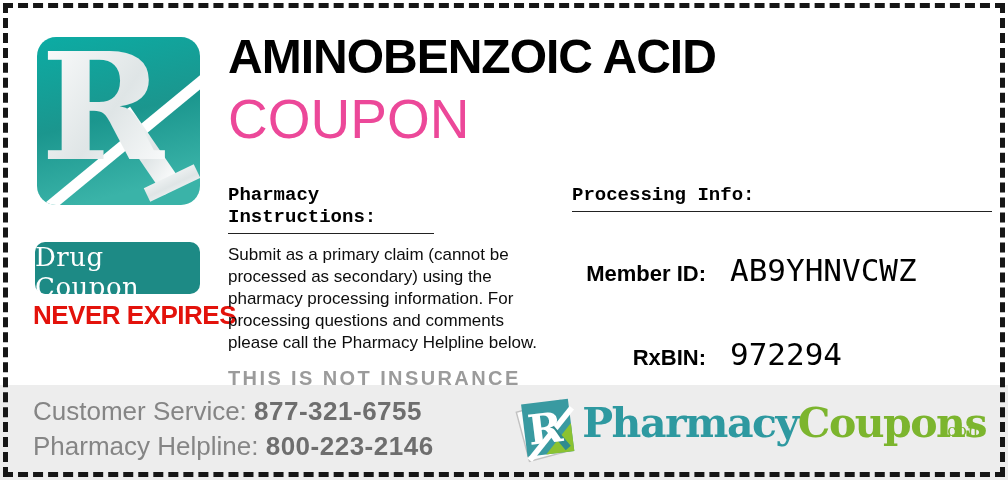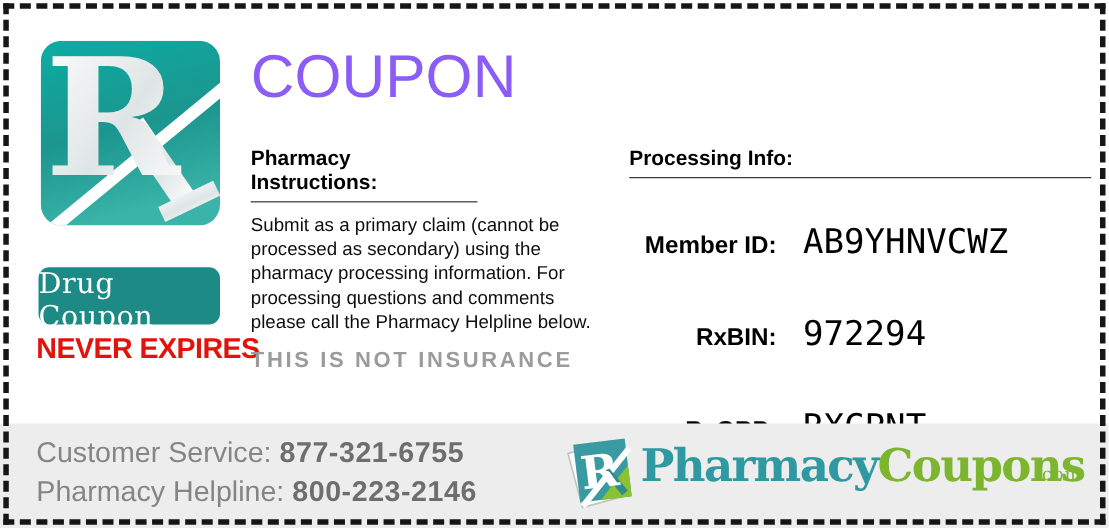--- a/index.html
+++ b/index.html
@@ -26,26 +26,26 @@
   .rx-badge{width:163px;height:168px;margin-left:2px;}
   .pill{margin-top:33px;width:165px;height:52px;background:var(--pill-teal);
     border-radius:10px;display:flex;align-items:flex-start;justify-content:center;}
   .pill span{font-family:"DejaVu Serif",serif;font-size:26px;color:#fff;letter-spacing:.5px;}
   .never{margin-top:6px;margin-left:-2px;font-size:26px;font-weight:bold;color:var(--expires-red);
     letter-spacing:-.5px;white-space:nowrap;}
 
   
   .main-col{position:absolute;left:228px;top:32px;width:764px;}
   .drug-title{font-size:48px;font-weight:bold;letter-spacing:-1px;line-height:1.05;color:#000;}
-  .coupon-word{font-size:55px;font-weight:normal;letter-spacing:0;margin-top:10px;color:#8b5cf6;line-height:1.0;}
+  .coupon-word{font-size:55px;font-weight:normal;letter-spacing:0;margin-top:10px;color:#ec4899;line-height:1.0;}
 
   .cols{display:flex;margin-top:37px;}
   .instructions{width:312px;margin-right:32px;}
   .processing{width:420px;}
-  .sec-heading{font-size:19px;font-weight:bold;color:#000;padding-bottom:5px;}
+  .sec-heading{font-size:19px;font-weight:bold;color:#000;padding-bottom:5px;font-family:Liberation Mono, monospace;}
   .instructions .sec-heading{display:inline-block;width:206px;border-bottom:1.5px solid #222;}
   .processing .sec-heading{display:block;width:100%;border-bottom:1.5px solid #222;}
   .body-text{margin-top:10px;font-size:17px;line-height:22px;color:#0d0d0d;}
   .disclaimer{margin-top:13px;font-size:20px;font-weight:bold;color:var(--muted-gray);letter-spacing:2.4px;}
 
   .proc-rows{margin-top:16px;display:grid;grid-template-columns:134px auto;
     column-gap:9px;row-gap:20px;align-items:baseline;gap:24px;}
   .proc-label{font-size:22px;font-weight:bold;text-align:right;color:#000;white-space:nowrap;}
   .proc-value{font-family:"DejaVu Sans Mono",monospace;font-size:31px;color:#000;white-space:nowrap;margin-top:24px;}
 
@@ -96,20 +96,21 @@
         <text x="4" y="122" font-family="'DejaVu Serif',serif" font-weight="bold" font-size="148" fill="url(#silver)">R</text>
       </g>
     </svg>
     <div class="pill">
       <span>Drug Coupon</span>
     </div>
     <div class="never">NEVER EXPIRES</div>
   </div>
 
   <div class="main-col">
+    <div class="drug-title">AMINOBENZOIC ACID</div>
     <div class="coupon-word">COUPON</div>
 
     <div class="cols">
       <div class="instructions">
         <div class="sec-heading">Pharmacy Instructions:</div>
         <div class="body-text">Submit as a primary claim (cannot be processed as secondary) using the pharmacy processing information. For processing questions and comments please call the Pharmacy Helpline below.</div>
         <div class="disclaimer">THIS IS NOT INSURANCE</div>
       </div>
 
       <div class="processing">

